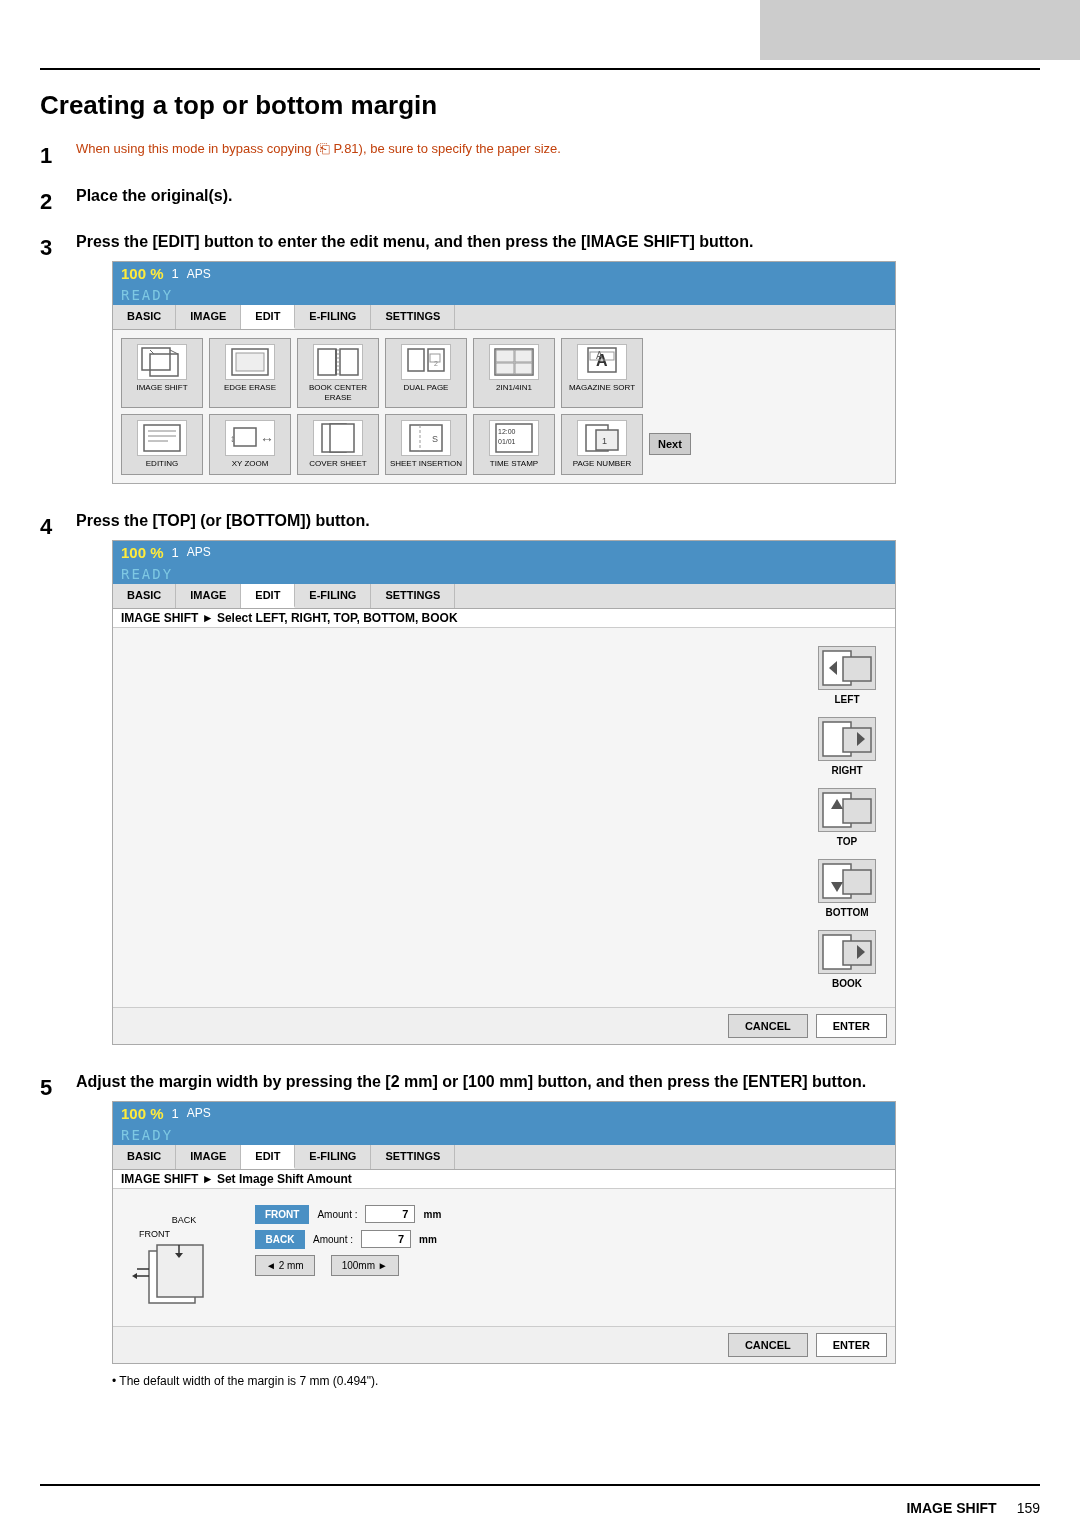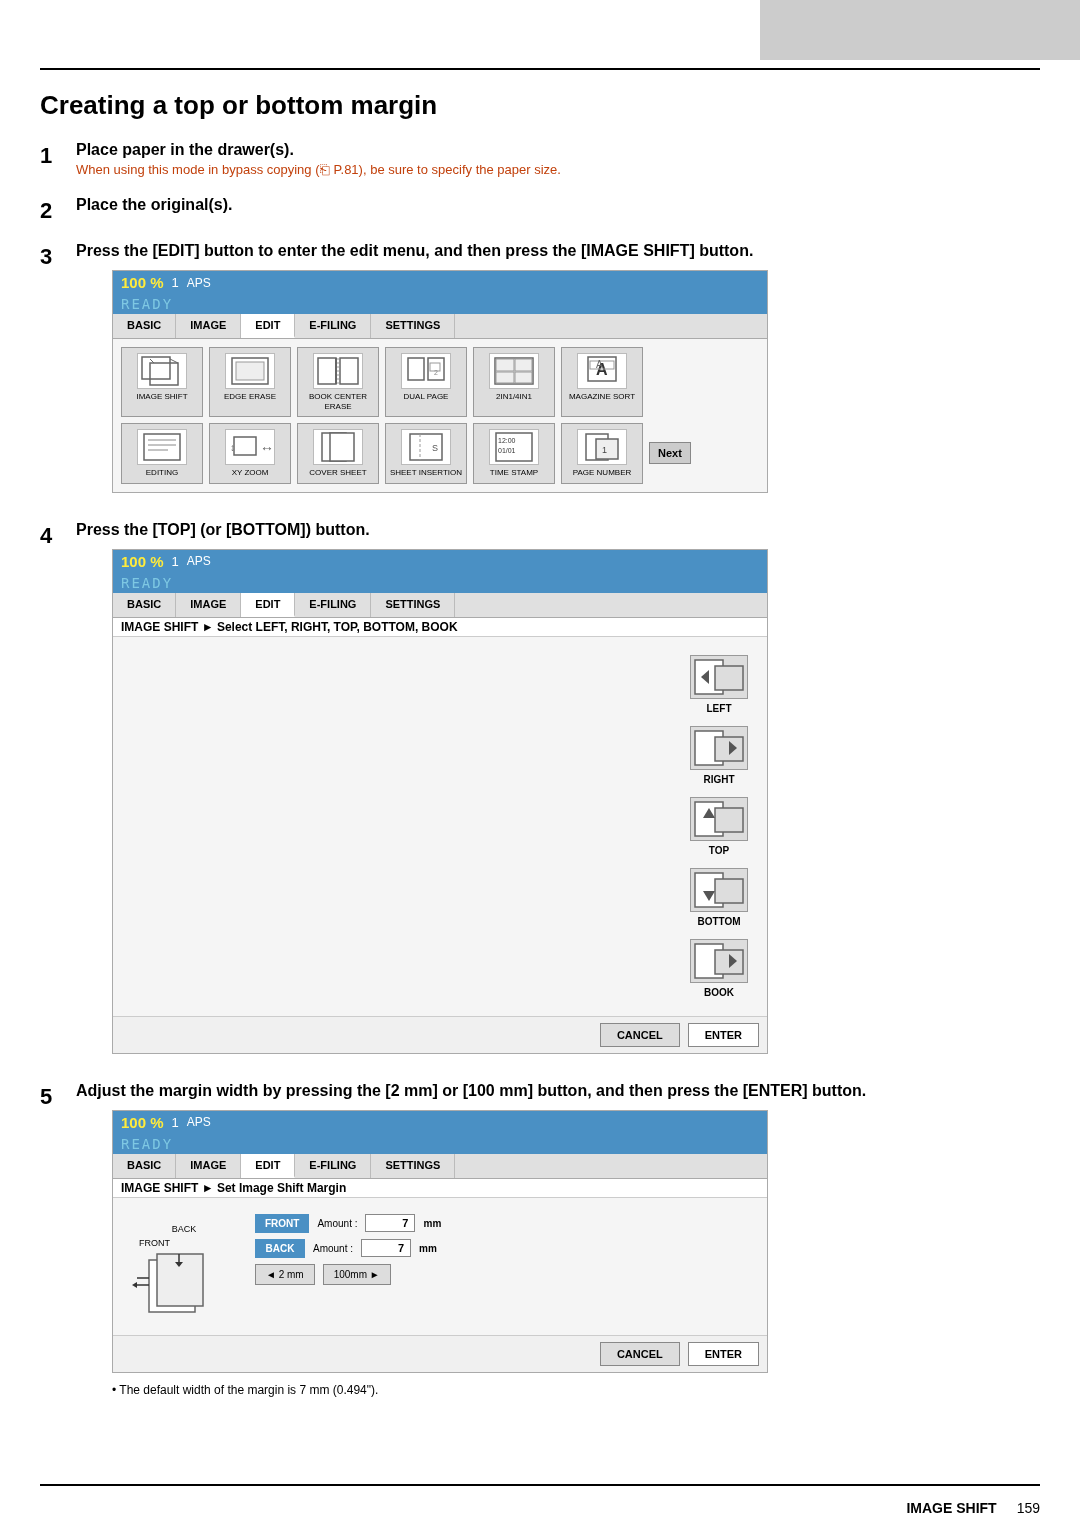--- a/index.html
+++ b/index.html
@@ -75,21 +75,21 @@
       font-size: 16px;
       font-weight: bold;
     }
 
     
     .ui-panel {
       border: 1px solid #aaa;
       margin-top: 10px;
       margin-bottom: 10px;
       background: #15803d;
-      width: 656px;
+      width: 784px;
       margin-left: 36px;
     }
 
     .panel-top-bar {
       background: #4a90c4;
       color: #fff;
       padding: 3px 8px;
       font-size: 13px;
       display: flex;
       align-items: center;
@@ -295,21 +295,21 @@
       text-align: right;
     }
 
     .amount-unit {
       font-size: 10px;
       font-weight: bold;
     }
 
     .mm-btns {
       display: flex;
-      gap: 8px;
+      gap: 16px;
     }
 
     .mm-btn {
       background: #ddd;
       border: 1px solid #888;
       padding: 4px 10px;
       font-size: 10px;
       cursor: pointer;
     }
 
@@ -364,21 +364,20 @@
 
 <div class="top-line"></div>
 
 <div class="main-content">
 
   <div class="section-title">Creating a top or bottom margin</div>
 
   <div class="step">
     <div class="step-number">1</div>
     <div class="step-content">
-      <div class="step-bold">Place paper in the drawer(s).</div>
       <div class="step-text">When using this mode in bypass copying (⎗ P.81), be sure to specify the paper size.</div>
     </div>
   </div>
 
   <div class="step">
     <div class="step-number">2</div>
     <div class="step-content">
       <div class="step-bold">Place the original(s).</div>
     </div>
   </div>
@@ -640,21 +639,21 @@
         <div class="panel-ready">READY</div>
         <div class="panel-nav">
           <div class="nav-item">BASIC</div>
           <div class="nav-item">IMAGE</div>
           <div class="nav-item active">EDIT</div>
           <div class="nav-item">E-FILING</div>
           <div class="nav-item">SETTINGS</div>
         </div>
         <div class="panel-sub-info">
           <span>IMAGE SHIFT</span>
-          <span>► Set Image Shift Margin</span>
+          <span>► Set Image Shift Amount</span>
         </div>
         <div class="panel-body">
           <div class="margin-setting">
 
             <div style="width:110px; position:relative; padding-top:10px;">
               <div style="font-size:9px; text-align:center; margin-bottom:4px;">BACK</div>
               <div style="font-size:9px; text-align:left; margin-bottom:2px; margin-left:10px;">FRONT</div>
               <svg width="90" height="65">
 
                 <rect x="20" y="10" width="46" height="52" fill="#fff" stroke="#666" stroke-width="1.5"></rect>

